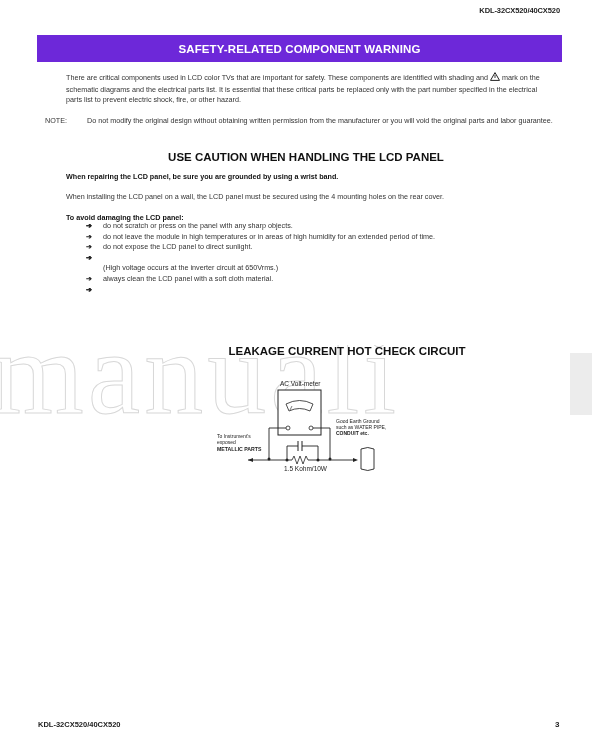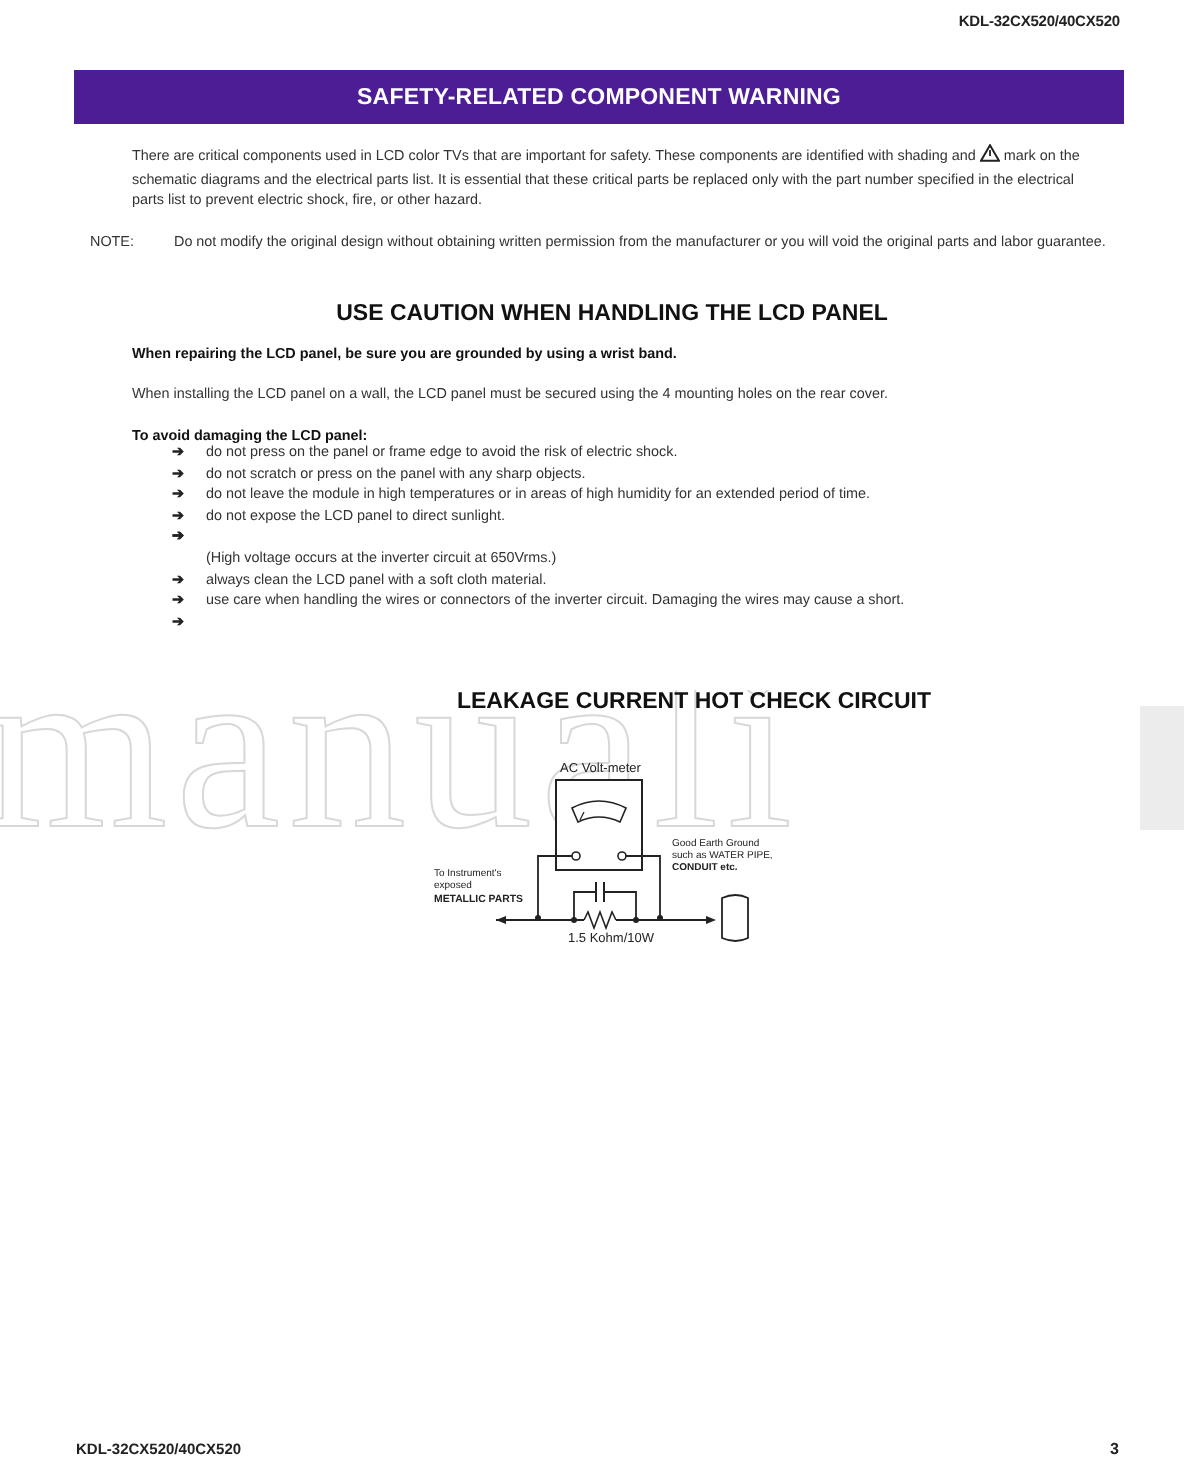--- a/index.html
+++ b/index.html
@@ -1,20 +1,20 @@
 <!DOCTYPE html>
 <html><head>
 <meta charset="utf-8">
 <style>
   html, body { margin: 0; padding: 0; background: #ffffff; }
   body { width: 600px; height: 741px; position: relative; overflow: hidden;
          font-family: "Liberation Sans", sans-serif; color: #222; }
   .abs { position: absolute; }
   .model-top { right: 40px; top: 6px; font-size: 7.5px; font-weight: bold; color: #222; letter-spacing: -0.1px; }
-  .banner { left: 37px; top: 35px; width: 525px; height: 27px; background: #4c1d95;
+  .banner { left: 37px; top: 35px; width: 525px; height: 27px; background: #6d28d9;
             color: #fff; font-weight: bold; font-size: 11.5px; display: flex; align-items: center; justify-content: center; letter-spacing: 0.1px; }
   .para { left: 66px; width: 480px; font-size: 7.2px; line-height: 10.6px; color: #333; }
   .note-label { display: inline-block; width: 21px; }
   .note { padding-left: 21px; text-indent: -21px; }
   .h2 { left: 0; width: 572px; text-align: center; font-weight: bold; font-size: 11.5px; color: #111; margin-left: 20px; }
   .bold-line { left: 66px; font-size: 7.2px; font-weight: bold; color: #111; }
   .bullets { left: 66px; top: 221px; width: 480px; font-size: 7.2px; line-height: 10.6px; color: #333; }
   .bullets .item { position: relative; padding-left: 37px; }
   .bullets .arrow { position: absolute; left: 20px; top: 0; font-weight: bold; color: #222; }
   .watermark { left: 0; top: 345px; width: 600px; height: 70px; pointer-events: none; }
@@ -55,28 +55,28 @@
 
 <div class="abs h2" style="top:151px;">USE CAUTION WHEN HANDLING THE LCD PANEL</div>
 
 <div class="abs bold-line" style="top:172px;">When repairing the LCD panel, be sure you are grounded by using a wrist band.</div>
 
 <div class="abs para" style="top:192px; width:490px;">When installing the LCD panel on a wall, the LCD panel must be secured using the 4 mounting holes on the rear cover.</div>
 
 <div class="abs bold-line" style="top:213px;">To avoid damaging the LCD panel:</div>
 
 <div class="abs bullets">
-  <div class="item"><span class="arrow">➔</span><span>do not press on the panel or frame edge to avoid the risk of electric shock.</span></div>
+  <div class="item"><span class="arrow">➔</span></div>
   <div class="item"><span class="arrow">➔</span><span>do not scratch or press on the panel with any sharp objects.</span></div>
   <div class="item"><span class="arrow">➔</span><span>do not leave the module in high temperatures or in areas of high humidity for an extended period of time.</span></div>
   <div class="item"><span class="arrow">➔</span><span>do not expose the LCD panel to direct sunlight.</span></div>
   <div class="item"><span class="arrow">➔</span></div>
   <div class="item"><span class="arrow">➔</span><br><span>(High voltage occurs at the inverter circuit at 650Vrms.)</span></div>
   <div class="item"><span class="arrow">➔</span><span>always clean the LCD panel with a soft cloth material.</span></div>
-  <div class="item"><span class="arrow">➔</span><span>use care when handling the wires or connectors of the inverter circuit. Damaging the wires may cause a short.</span></div>
+  <div class="item"><span class="arrow">➔</span></div>
   <div class="item"><span class="arrow">➔</span></div>
 </div>
 
 <div class="abs h2" style="top:345px;padding-left:41px;">LEAKAGE CURRENT HOT CHECK CIRCUIT</div>
 
 <svg class="abs diagram" viewBox="0 0 220 120">
   <text x="80" y="16" font-size="6.5">AC Volt-meter</text>
 
   <rect x="78" y="20" width="43" height="45" fill="#fff" stroke="#222" stroke-width="1"></rect>
 

